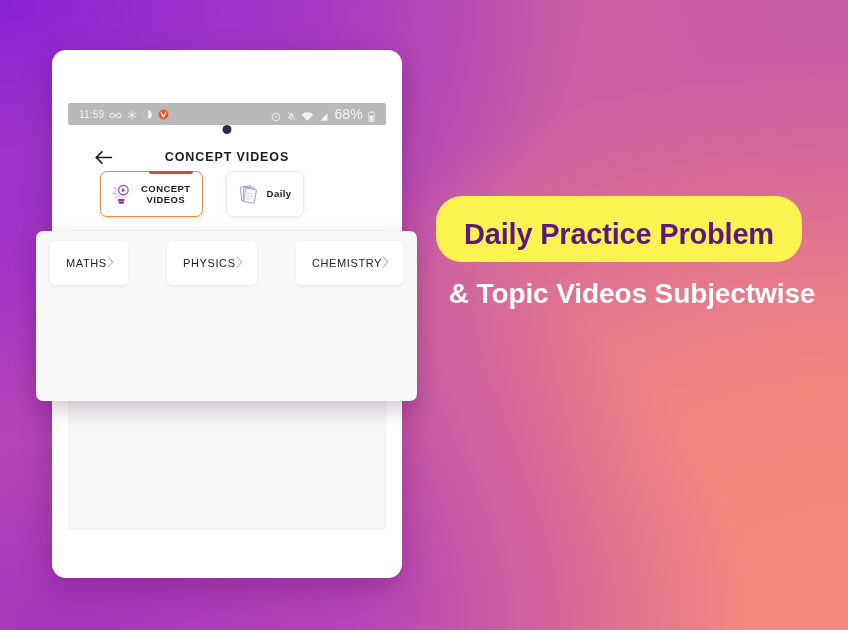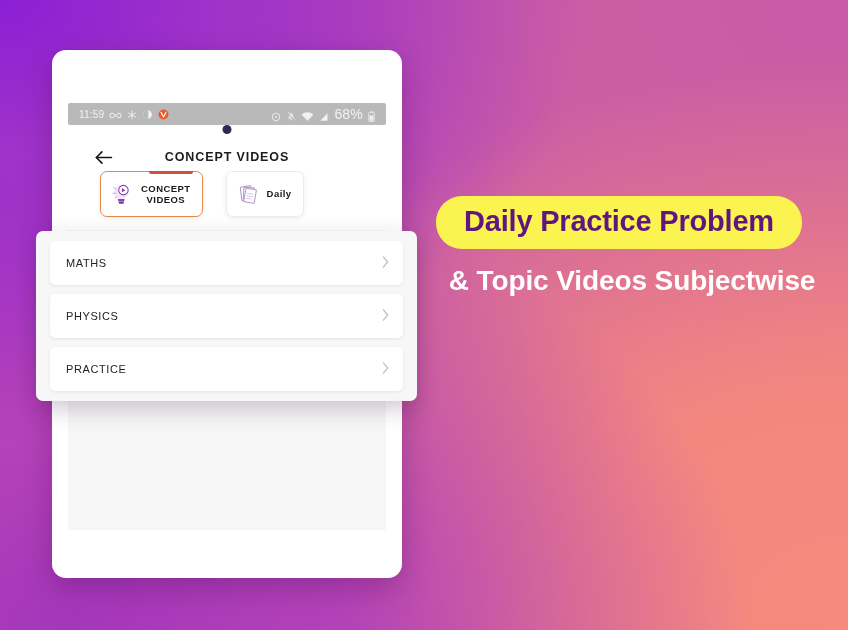--- a/index.html
+++ b/index.html
@@ -193,21 +193,20 @@
     left: 36px;
     top: 231px;
     width: 381px;
     height: 170px;
     background: #f7f7f7;
     border-radius: 7px;
     box-shadow: 0 8px 22px rgba(50, 0, 60, 0.22);
     padding: 10px 14px;
     box-sizing: border-box;
     display: flex;
-    flex-direction: column;
     justify-content: space-between;
   }
   .subject-row {
     height: 44px;
     background: #ffffff;
     border-radius: 5px;
     box-shadow: 0 1px 3px rgba(70, 40, 90, 0.10);
     display: flex;
     align-items: center;
     justify-content: space-between;
@@ -230,21 +229,21 @@
   #promo {
     position: absolute;
     left: 432px;
     top: 196px;
     width: 400px;
   }
   #promo-pill {
     display: inline-block;
     background: #fbf350;
     border-radius: 26px;
-    padding: 11px 28px 13px 28px;
+    padding: 24px 28px 13px 28px;
     margin-left: 4px;
     text-align: center;
   }
   #promo-pill-text {
     font-size: 29px;
     font-weight: bold;
     color: #5f177f;
     letter-spacing: -0.2px;
     line-height: 1;
     white-space: nowrap;
@@ -407,21 +406,21 @@
     <div class="subject-row">
       <span class="subject-label">PHYSICS</span>
       <span class="chev">
         <svg width="7" height="12" viewBox="0 0 8 14">
           <polyline points="1.5,1 6.5,7 1.5,13" fill="none" stroke="#bdbdbd" stroke-width="1.4" stroke-linecap="round" stroke-linejoin="round"></polyline>
         </svg>
       </span>
     </div>
 
     <div class="subject-row">
-      <span class="subject-label">PRACTICE</span>
+      <span class="subject-label">CHEMISTRY</span>
       <span class="chev">
         <svg width="7" height="12" viewBox="0 0 8 14">
           <polyline points="1.5,1 6.5,7 1.5,13" fill="none" stroke="#bdbdbd" stroke-width="1.4" stroke-linecap="round" stroke-linejoin="round"></polyline>
         </svg>
       </span>
     </div>
 
   </div>
 
   <div id="promo">

